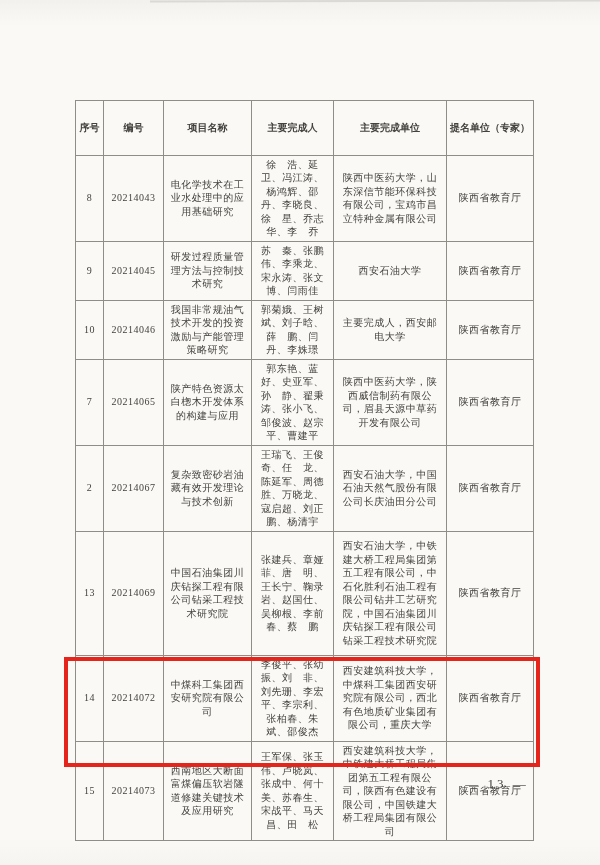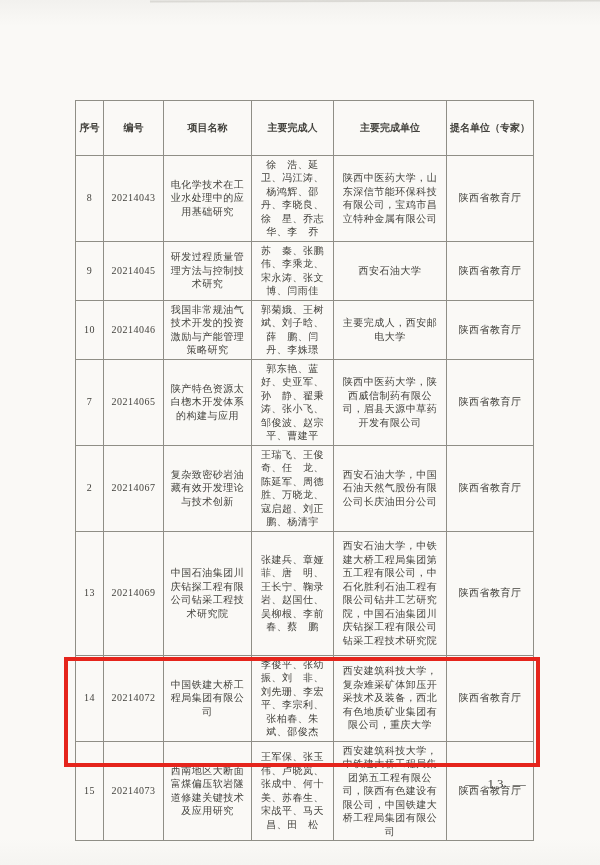--- a/index.html
+++ b/index.html
@@ -122,23 +122,23 @@
       <td class="c-center">13</td>
       <td class="c-center">20214069</td>
       <td class="c-left">中国石油集团川庆钻探工程有限公司钻采工程技术研究院</td>
       <td class="c-left">张建兵、章娅菲、唐　明、王长宁、鞠录岩、赵国仕、吴柳根、李前春、蔡　鹏</td>
       <td class="c-left">西安石油大学，中铁建大桥工程局集团第五工程有限公司，中石化胜利石油工程有限公司钻井工艺研究院，中国石油集团川庆钻探工程有限公司钻采工程技术研究院</td>
       <td class="c-center">陕西省教育厅</td>
     </tr>
         <tr>
       <td class="c-center">14</td>
       <td class="c-center">20214072</td>
-      <td class="c-left">中国铁建大桥工程局集团有限公司</td>
+      <td class="c-left">中煤科工集团西安研究院有限公司</td>
       <td class="c-left">李俊平、张幼振、刘　非、刘先珊、李宏平、李宗利、张柏春、朱　斌、邵俊杰</td>
-      <td class="c-left">西安建筑科技大学，复杂难采矿体卸压开采技术及装备，西北有色地质矿业集团有限公司，重庆大学</td>
+      <td class="c-left">西安建筑科技大学，中煤科工集团西安研究院有限公司，西北有色地质矿业集团有限公司，重庆大学</td>
       <td class="c-center">陕西省教育厅</td>
     </tr>
         <tr>
       <td class="c-center">15</td>
       <td class="c-center">20214073</td>
       <td class="c-left">西南地区大断面富煤偏压软岩隧道修建关键技术及应用研究</td>
       <td class="c-left">王军保、张玉伟、卢晓岚、张成中、何十美、苏春生、宋战平、马天昌、田　松</td>
       <td class="c-left">西安建筑科技大学，中铁建大桥工程局集团第五工程有限公司，陕西有色建设有限公司，中国铁建大桥工程局集团有限公司</td>
       <td class="c-center">陕西省教育厅</td>
     </tr>

